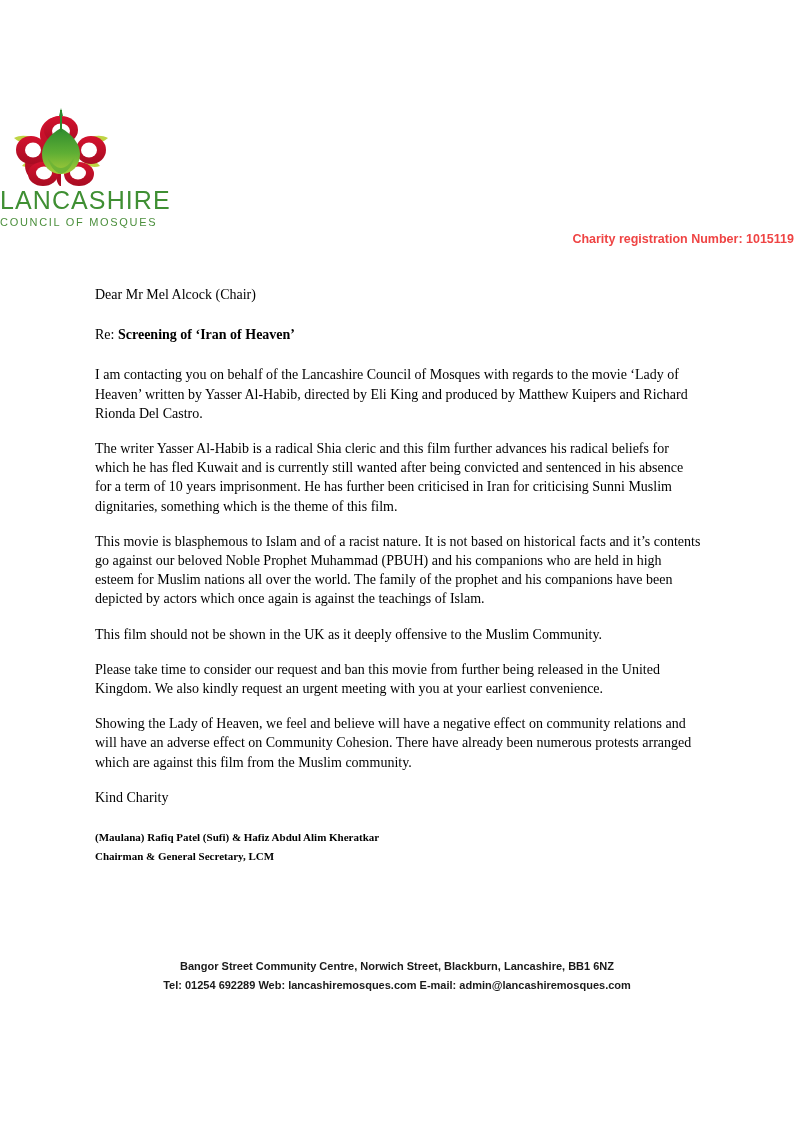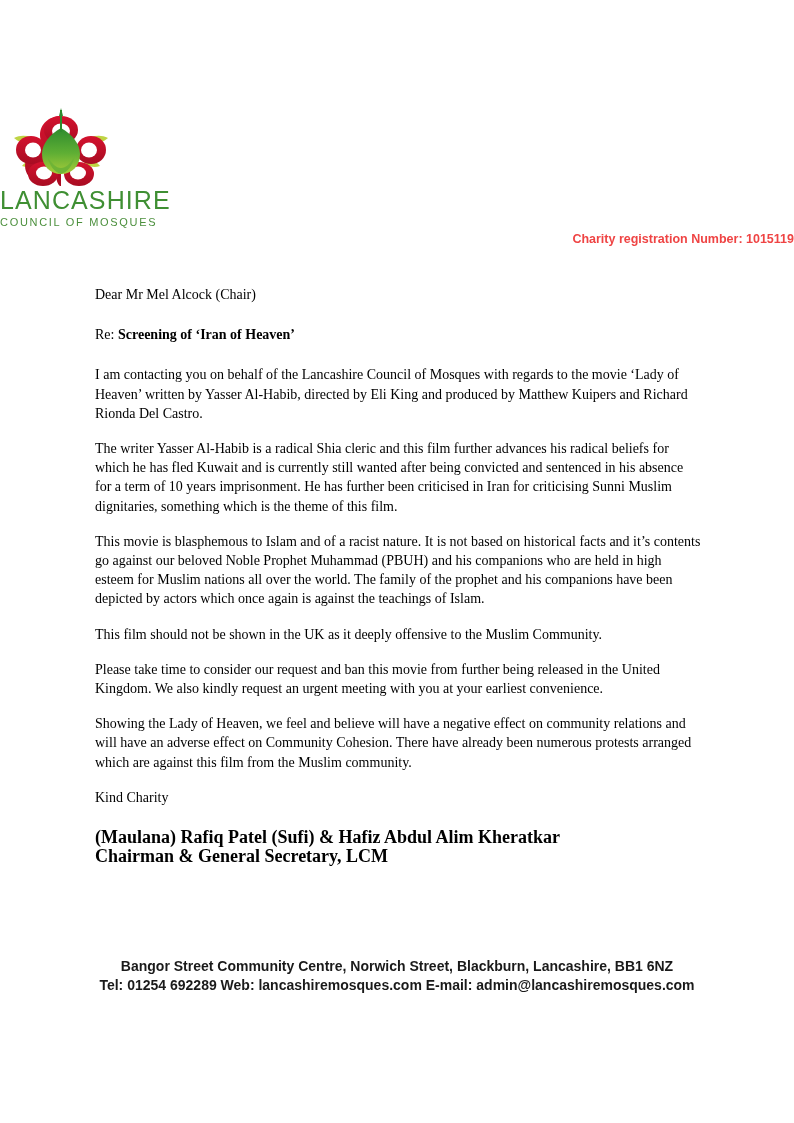--- a/index.html
+++ b/index.html
@@ -77,35 +77,35 @@
     line-height: 19.2px;
     margin: 0 0 16px 0;
     text-align: left;
     color: #000000;
   }
   .salutation { margin-bottom: 21px; }
   .subject { margin-bottom: 21px; }
   .subject b { font-weight: bold; }
   .signoff { margin-bottom: 21px; }
   .sig-block {
-    font-size: 18px;
+    font-size: 11px;
     line-height: 19.2px;
     font-weight: bold;
     margin: 0;
   }
 
   
   .footer {
     position: absolute;
     top: 957px;
     left: 0;
     width: 794px;
     text-align: center;
     font-family: "Liberation Sans", "DejaVu Sans", sans-serif;
-    font-size: 14px;
+    font-size: 11px;
     font-weight: 600;
     line-height: 19px;
     color: #1a1a1a;
   }
 </style>
 </head>
 <body>
 
 <div class="page">
 

